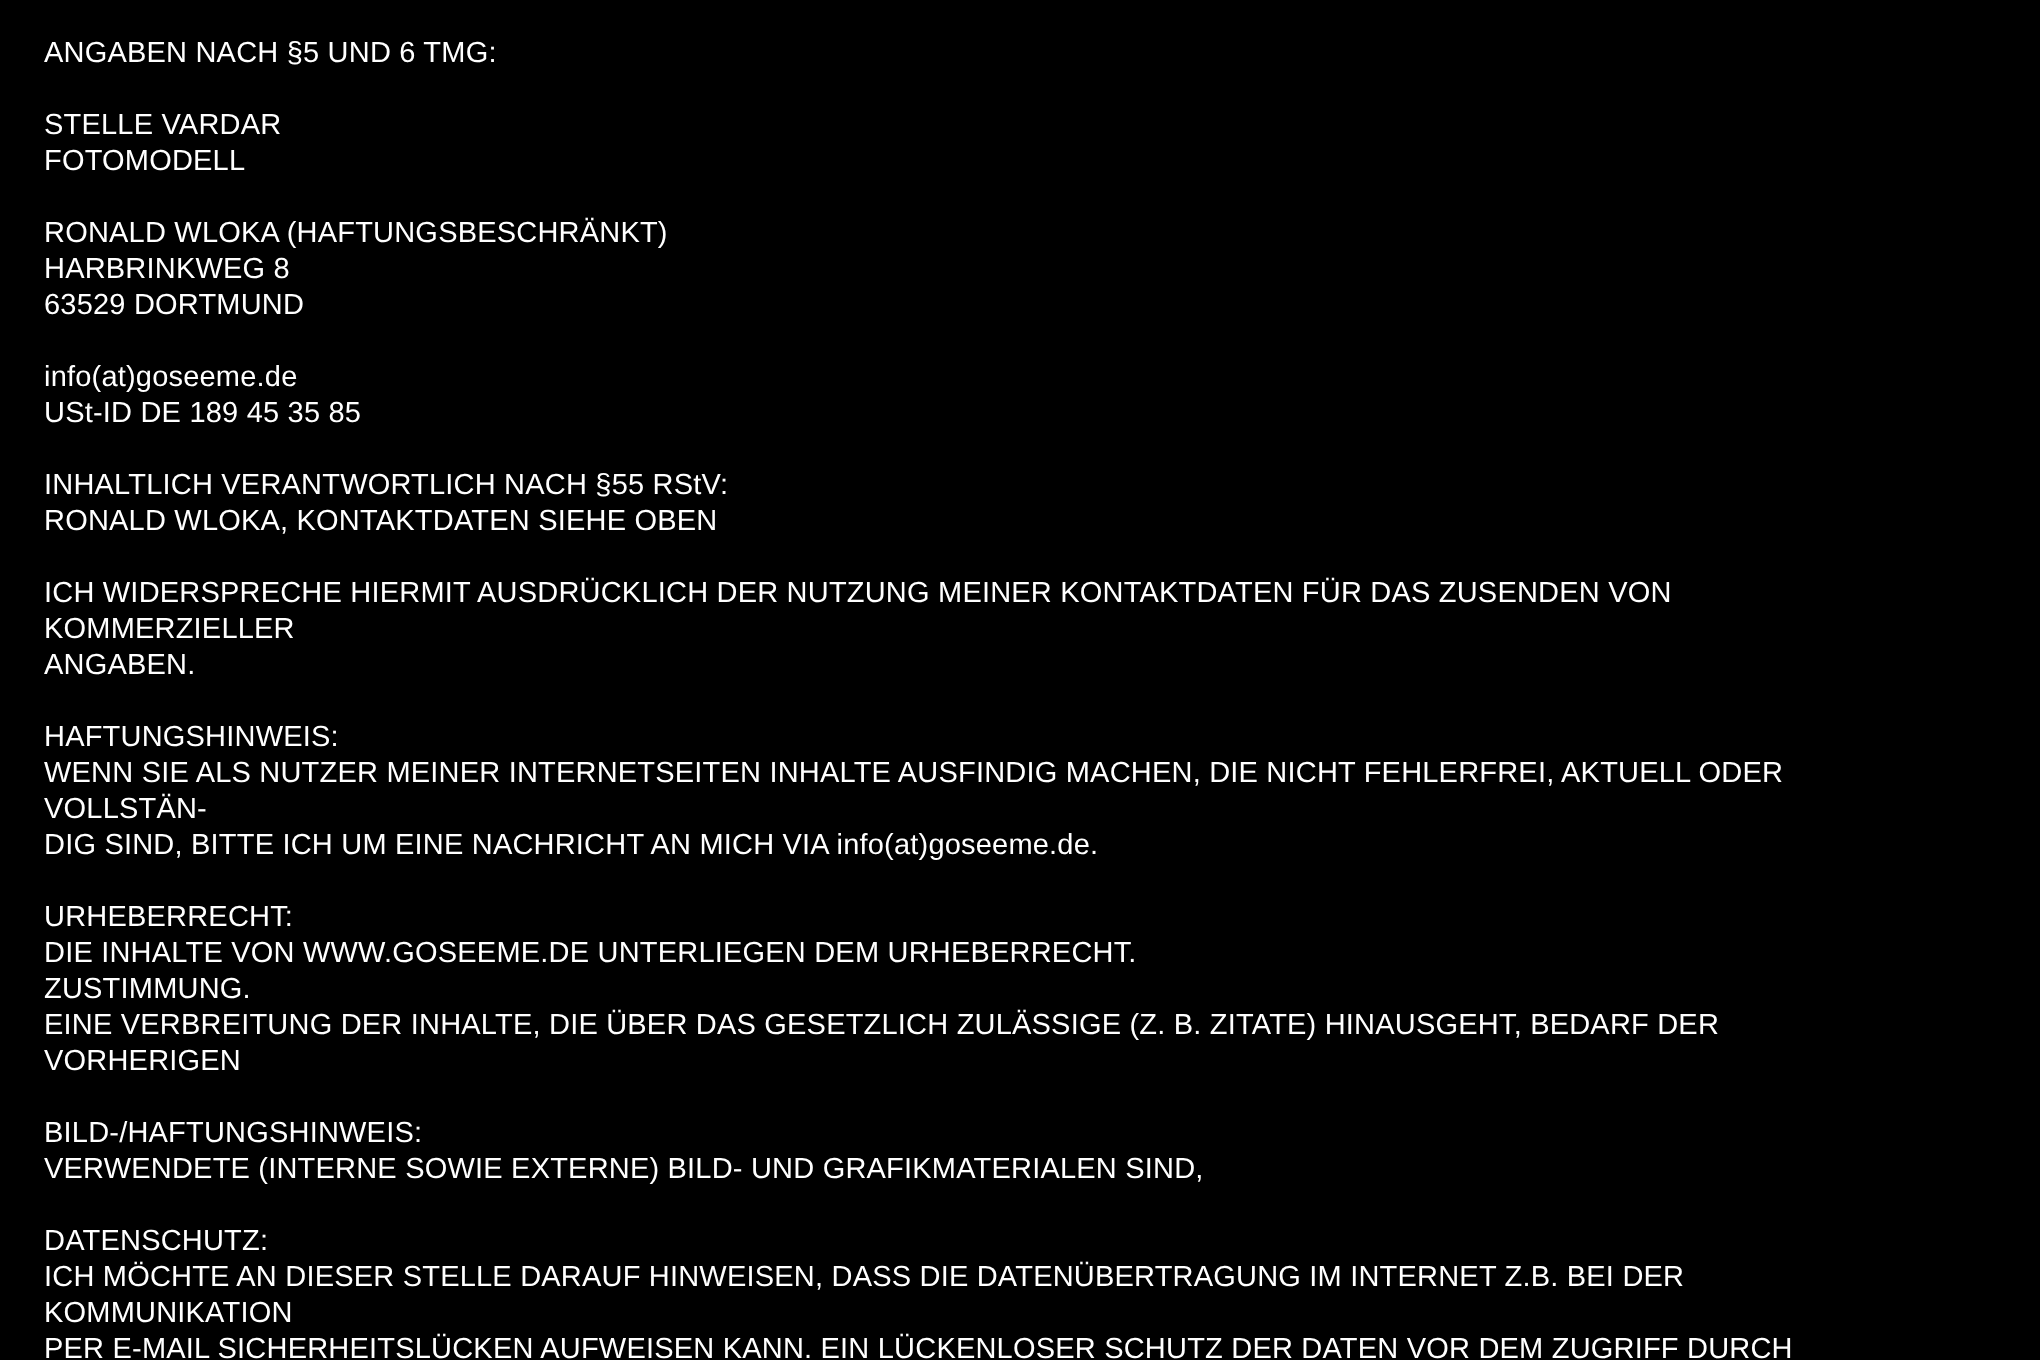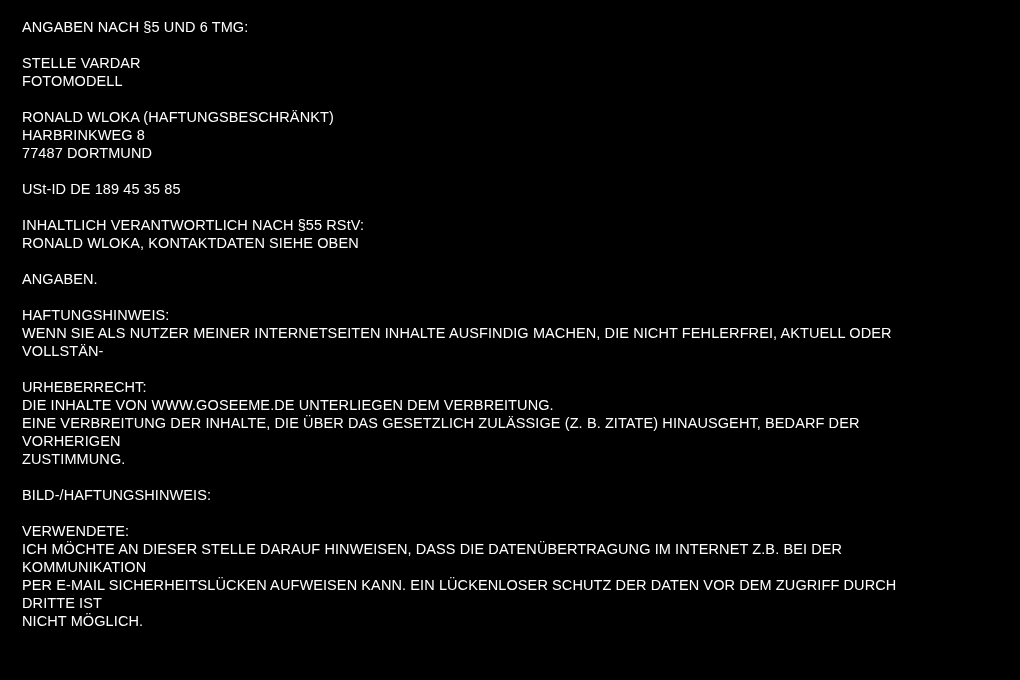--- a/index.html
+++ b/index.html
@@ -40,45 +40,49 @@
       <div class="block">
         <div class="line">ANGABEN NACH §5 UND 6 TMG:</div>
       </div>
       <div class="block">
         <div class="line">STELLE VARDAR</div>
         <div class="line">FOTOMODELL</div>
       </div>
       <div class="block">
         <div class="line">RONALD WLOKA (HAFTUNGSBESCHRÄNKT)</div>
         <div class="line">HARBRINKWEG 8</div>
-        <div class="line">77487 DORTMUND</div>
+        <div class="line">63529 DORTMUND</div>
       </div>
       <div class="block">
+        <div class="line">info(at)goseeme.de</div>
         <div class="line">USt-ID DE 189 45 35 85</div>
       </div>
       <div class="block">
         <div class="line">INHALTLICH VERANTWORTLICH NACH §55 RStV:</div>
         <div class="line">RONALD WLOKA, KONTAKTDATEN SIEHE OBEN</div>
       </div>
       <div class="block">
+        <div class="line">ICH WIDERSPRECHE HIERMIT AUSDRÜCKLICH DER NUTZUNG MEINER KONTAKTDATEN FÜR DAS ZUSENDEN VON KOMMERZIELLER</div>
         <div class="line">ANGABEN.</div>
       </div>
       <div class="block">
         <div class="line">HAFTUNGSHINWEIS:</div>
         <div class="line">WENN SIE ALS NUTZER MEINER INTERNETSEITEN INHALTE AUSFINDIG MACHEN, DIE NICHT FEHLERFREI, AKTUELL ODER VOLLSTÄN-</div>
+        <div class="line">DIG SIND, BITTE ICH UM EINE NACHRICHT AN MICH VIA info(at)goseeme.de.</div>
       </div>
       <div class="block">
         <div class="line">URHEBERRECHT:</div>
-        <div class="line">DIE INHALTE VON WWW.GOSEEME.DE UNTERLIEGEN DEM VERBREITUNG.</div>
+        <div class="line">DIE INHALTE VON WWW.GOSEEME.DE UNTERLIEGEN DEM URHEBERRECHT.</div>
+        <div class="line">ZUSTIMMUNG.</div>
         <div class="line">EINE VERBREITUNG DER INHALTE, DIE ÜBER DAS GESETZLICH ZULÄSSIGE (Z. B. ZITATE) HINAUSGEHT, BEDARF DER VORHERIGEN</div>
-        <div class="line">ZUSTIMMUNG.</div>
       </div>
       <div class="block">
         <div class="line">BILD-/HAFTUNGSHINWEIS:</div>
+        <div class="line">VERWENDETE (INTERNE SOWIE EXTERNE) BILD- UND GRAFIKMATERIALEN SIND,</div>
       </div>
       <div class="block">
-        <div class="line">VERWENDETE:</div>
+        <div class="line">DATENSCHUTZ:</div>
         <div class="line">ICH MÖCHTE AN DIESER STELLE DARAUF HINWEISEN, DASS DIE DATENÜBERTRAGUNG IM INTERNET Z.B. BEI DER KOMMUNIKATION</div>
         <div class="line">PER E-MAIL SICHERHEITSLÜCKEN AUFWEISEN KANN. EIN LÜCKENLOSER SCHUTZ DER DATEN VOR DEM ZUGRIFF DURCH DRITTE IST</div>
         <div class="line">NICHT MÖGLICH.</div>
       </div>
     </div>
 </div>
 
 </body></html>

